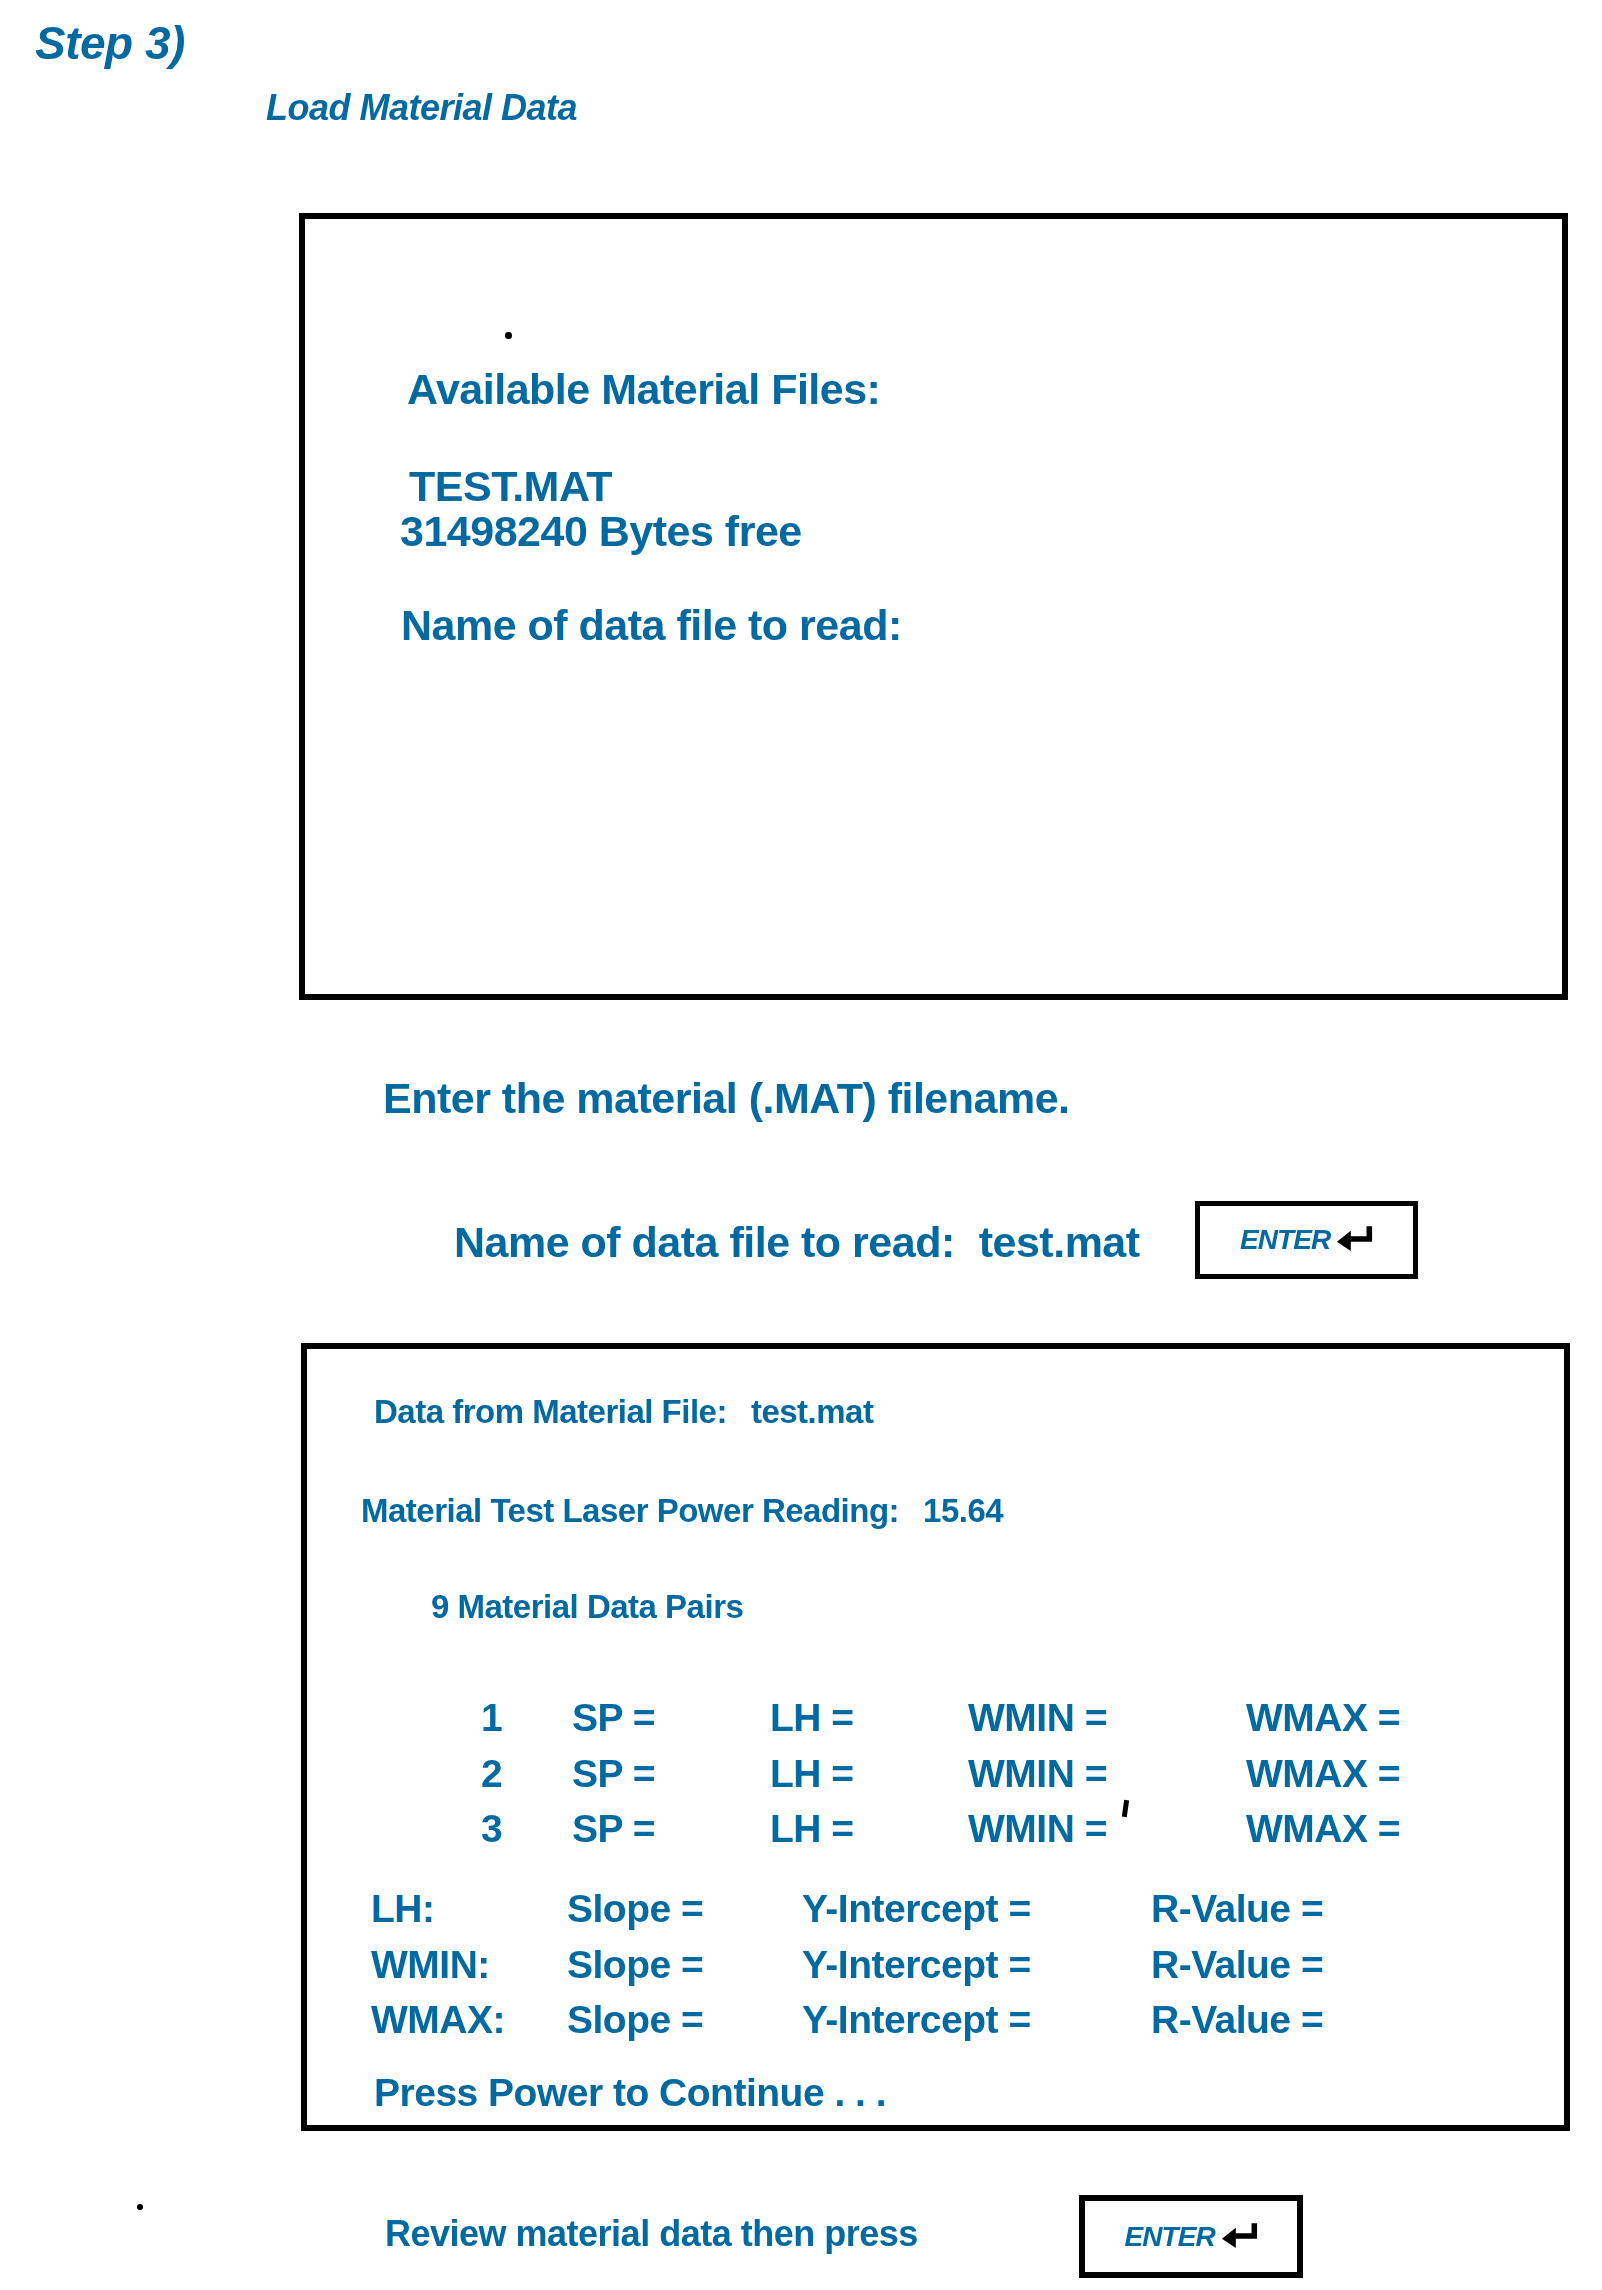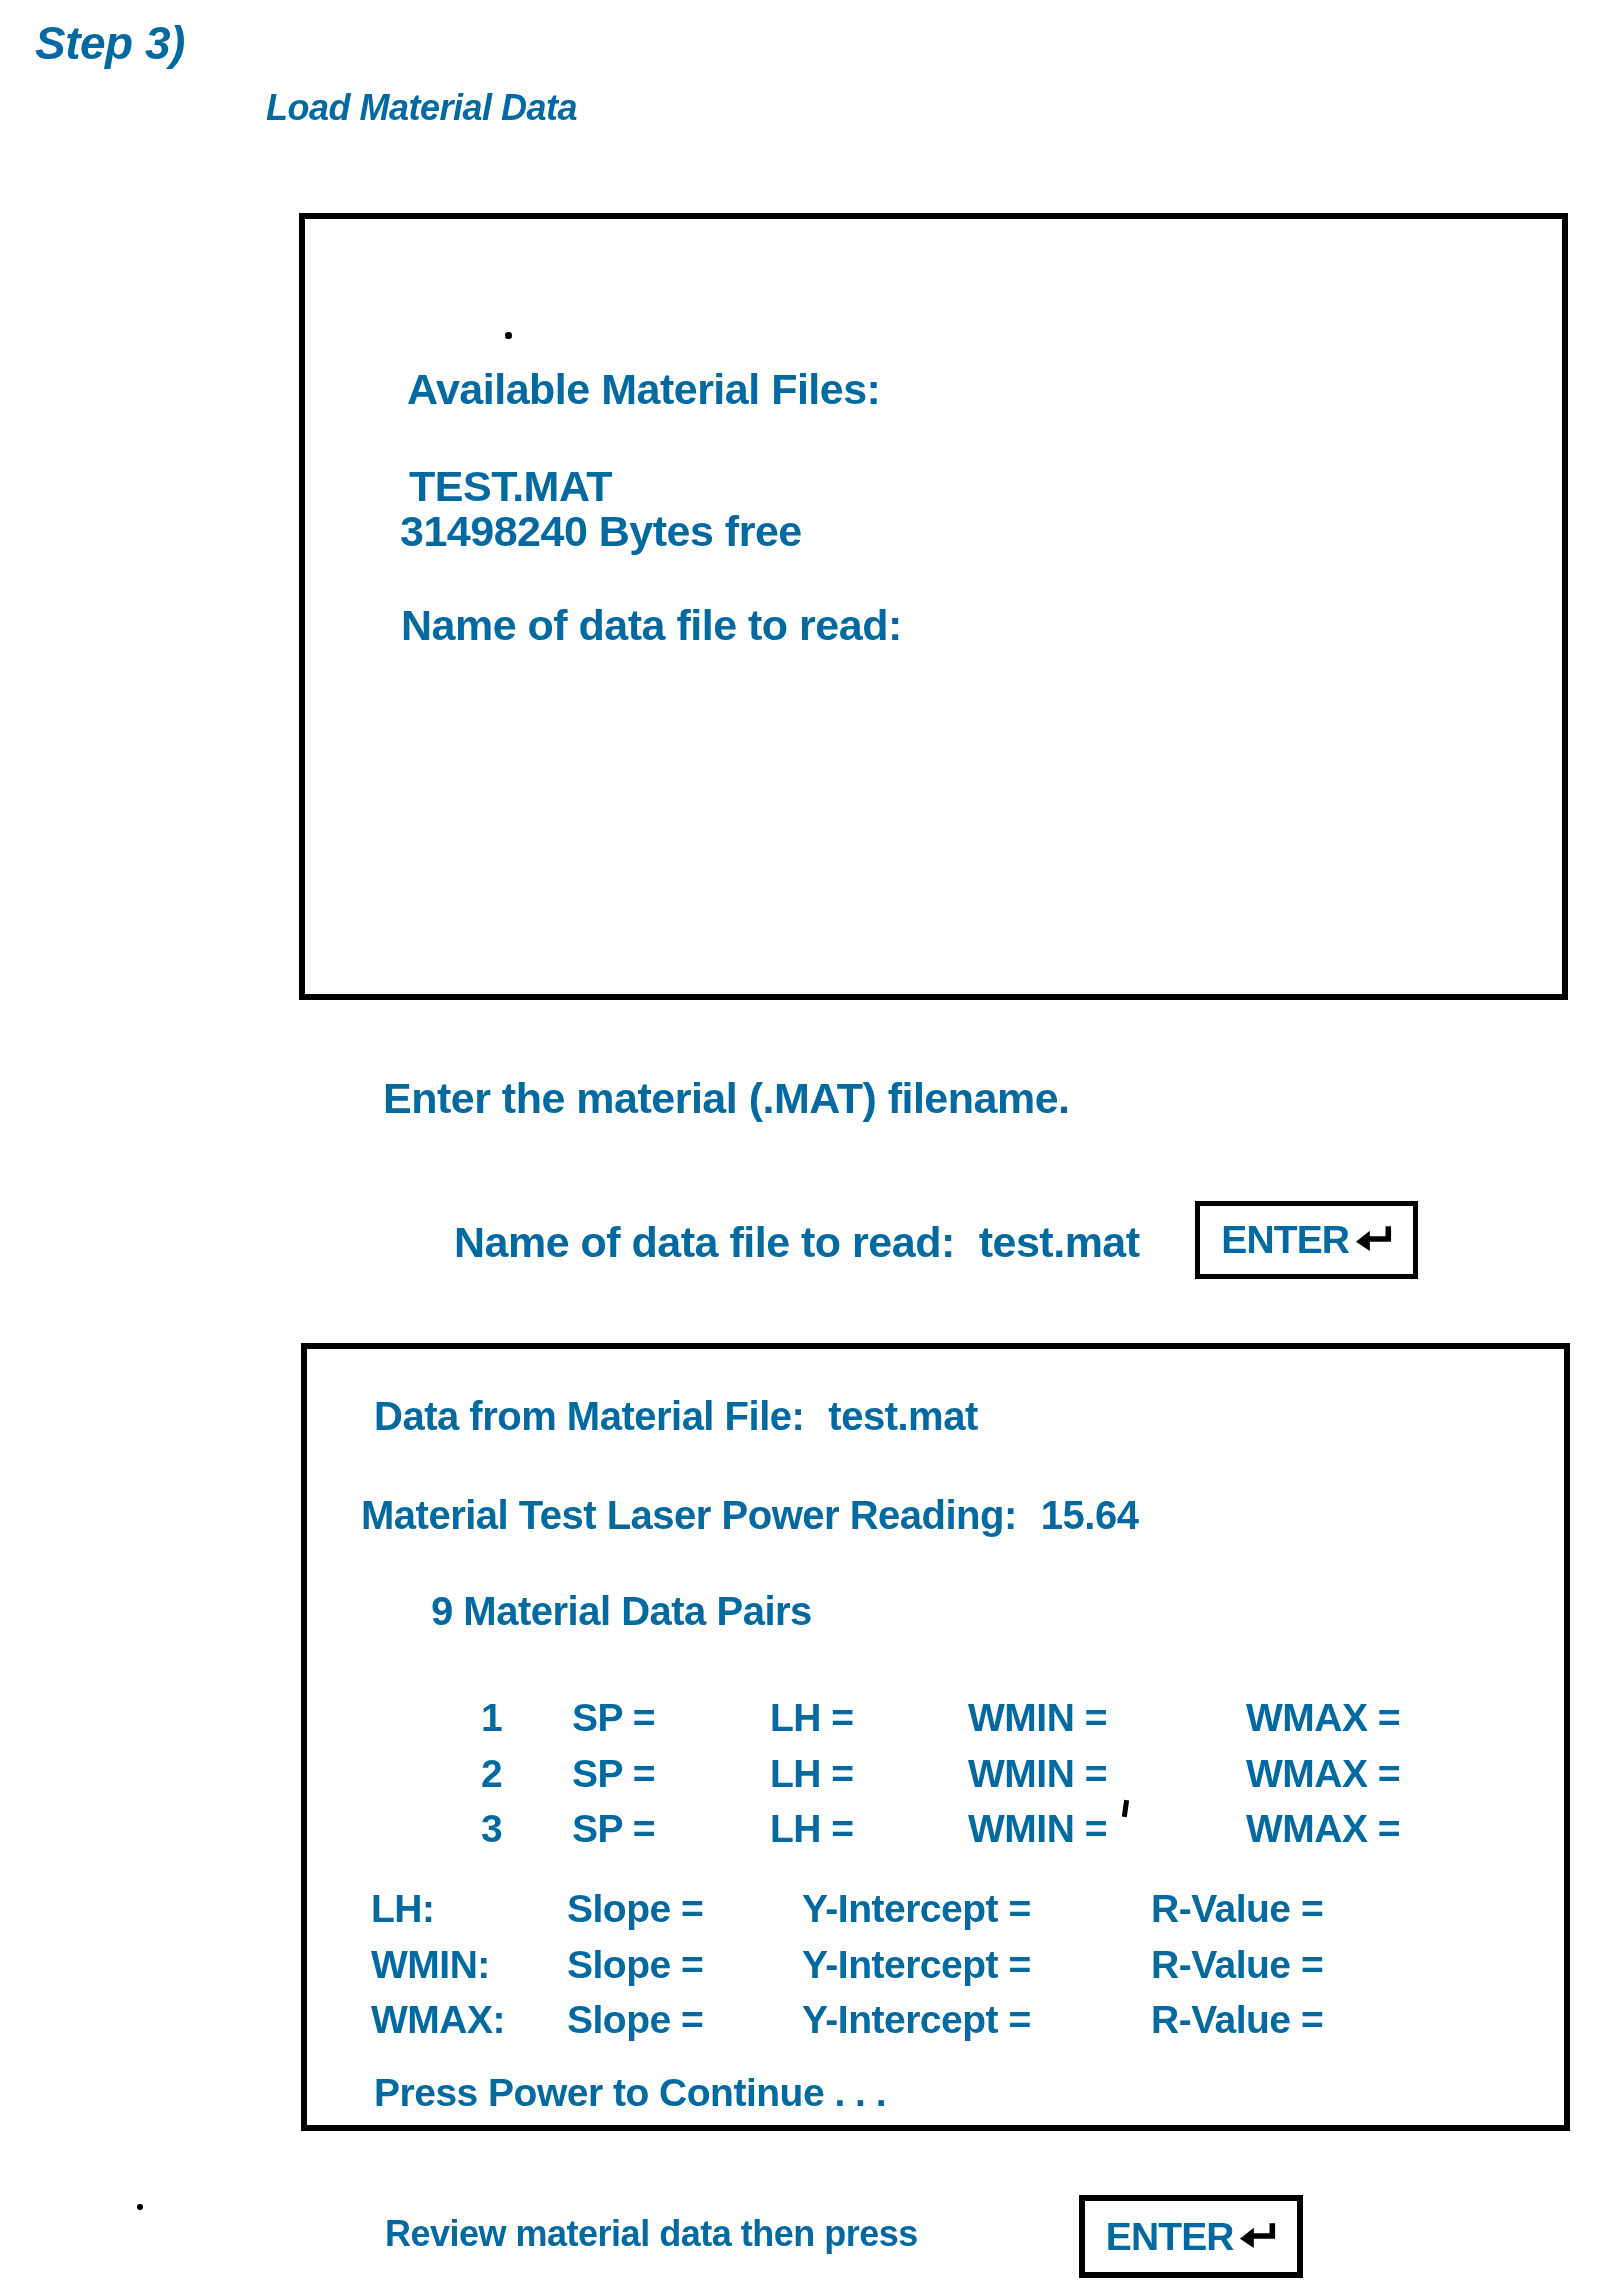--- a/index.html
+++ b/index.html
@@ -12,31 +12,31 @@
     font-weight:700;
     letter-spacing:-0.5px;
     overflow:hidden;
   }
   .abs{position:absolute;line-height:1.05;white-space:nowrap;}
   .it{font-style:italic;}
   .frame{position:absolute;border:6.5px solid #000;background:#fff;box-sizing:border-box;}
   .f46{font-size:43px;}
   .f48{font-size:36px;}
   .f50{font-size:46px;}
-  .f43{font-size:40px;}
+  .f43{font-size:33px;}
   .f42{font-size:39px;}
   .enter-key{
     position:absolute;
     border:5.6px solid #000;
     background:#fff;
     display:flex;align-items:center;justify-content:center;
     gap:5.6px;
     box-sizing:border-box;
   }
-  .enter-key .lbl{font-size:39px;font-weight:700;letter-spacing:-0.9px;}
+  .enter-key .lbl{font-size:28px;font-weight:700;letter-spacing:-0.9px;font-style:italic;}
   .row{position:absolute;left:0;width:100%;height:48px;}
   .cell{position:absolute;top:0;font-size:39px;}
   
   .c-idx{left:174px;}
   .c-sp{left:265px;}
   .c-lh{left:453px;margin-left:10px;}
   .c-wmin{left:661px;}
   .c-wmax{left:939px;}
   
   .c-name{left:64px;}

